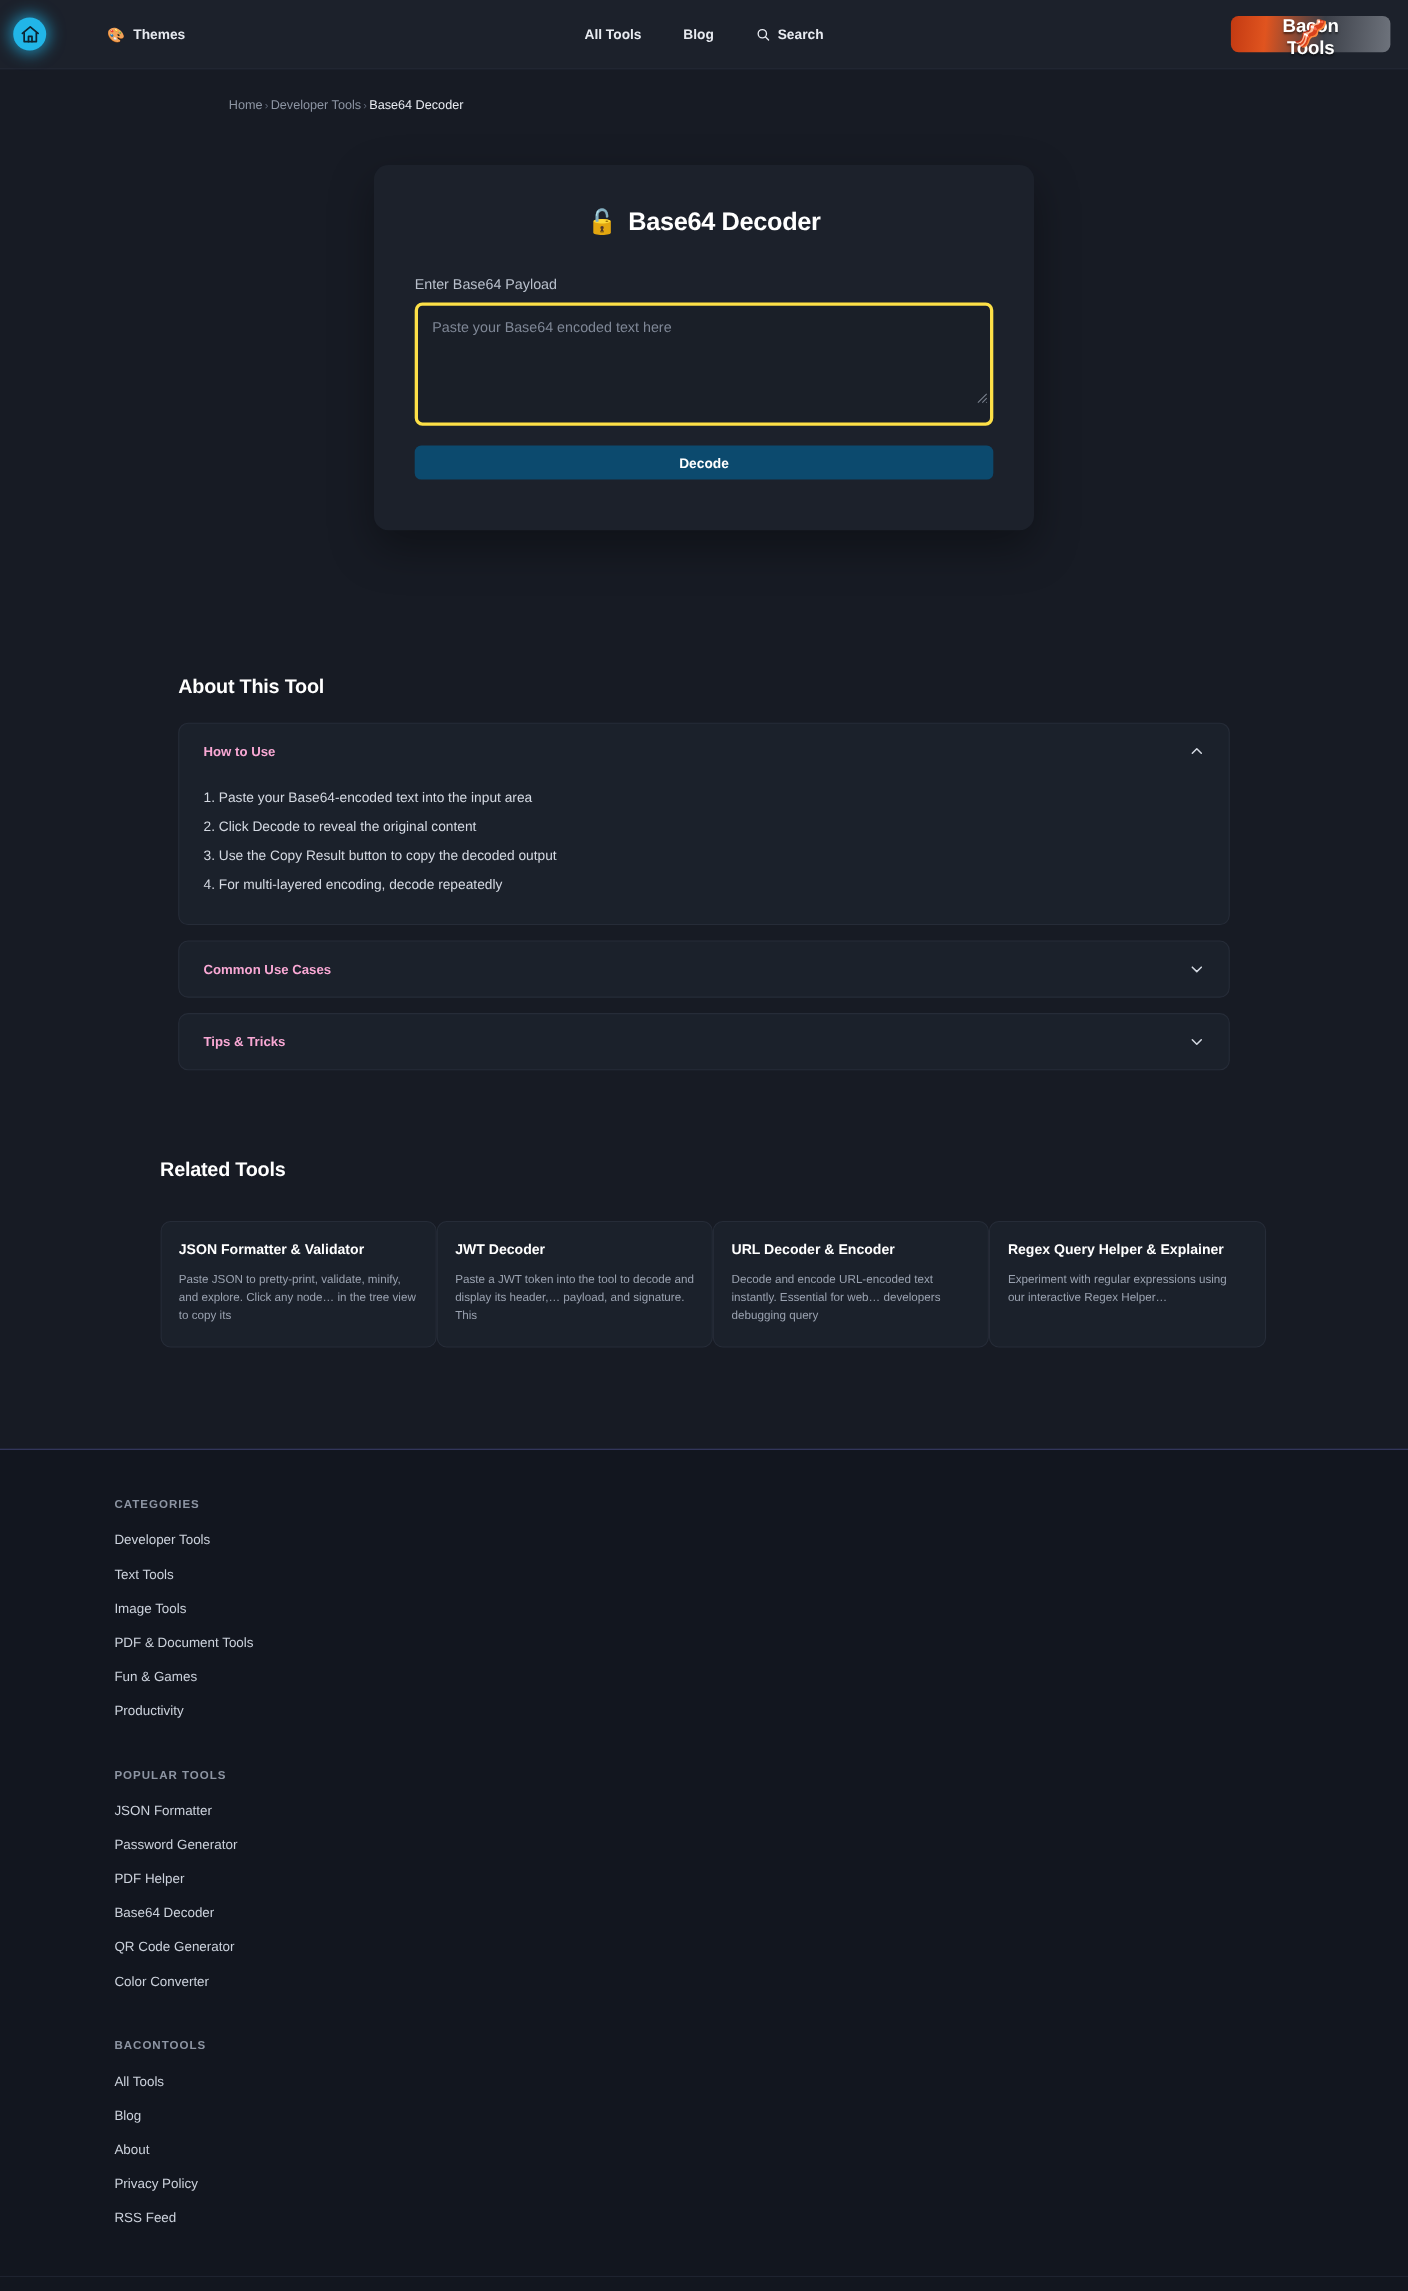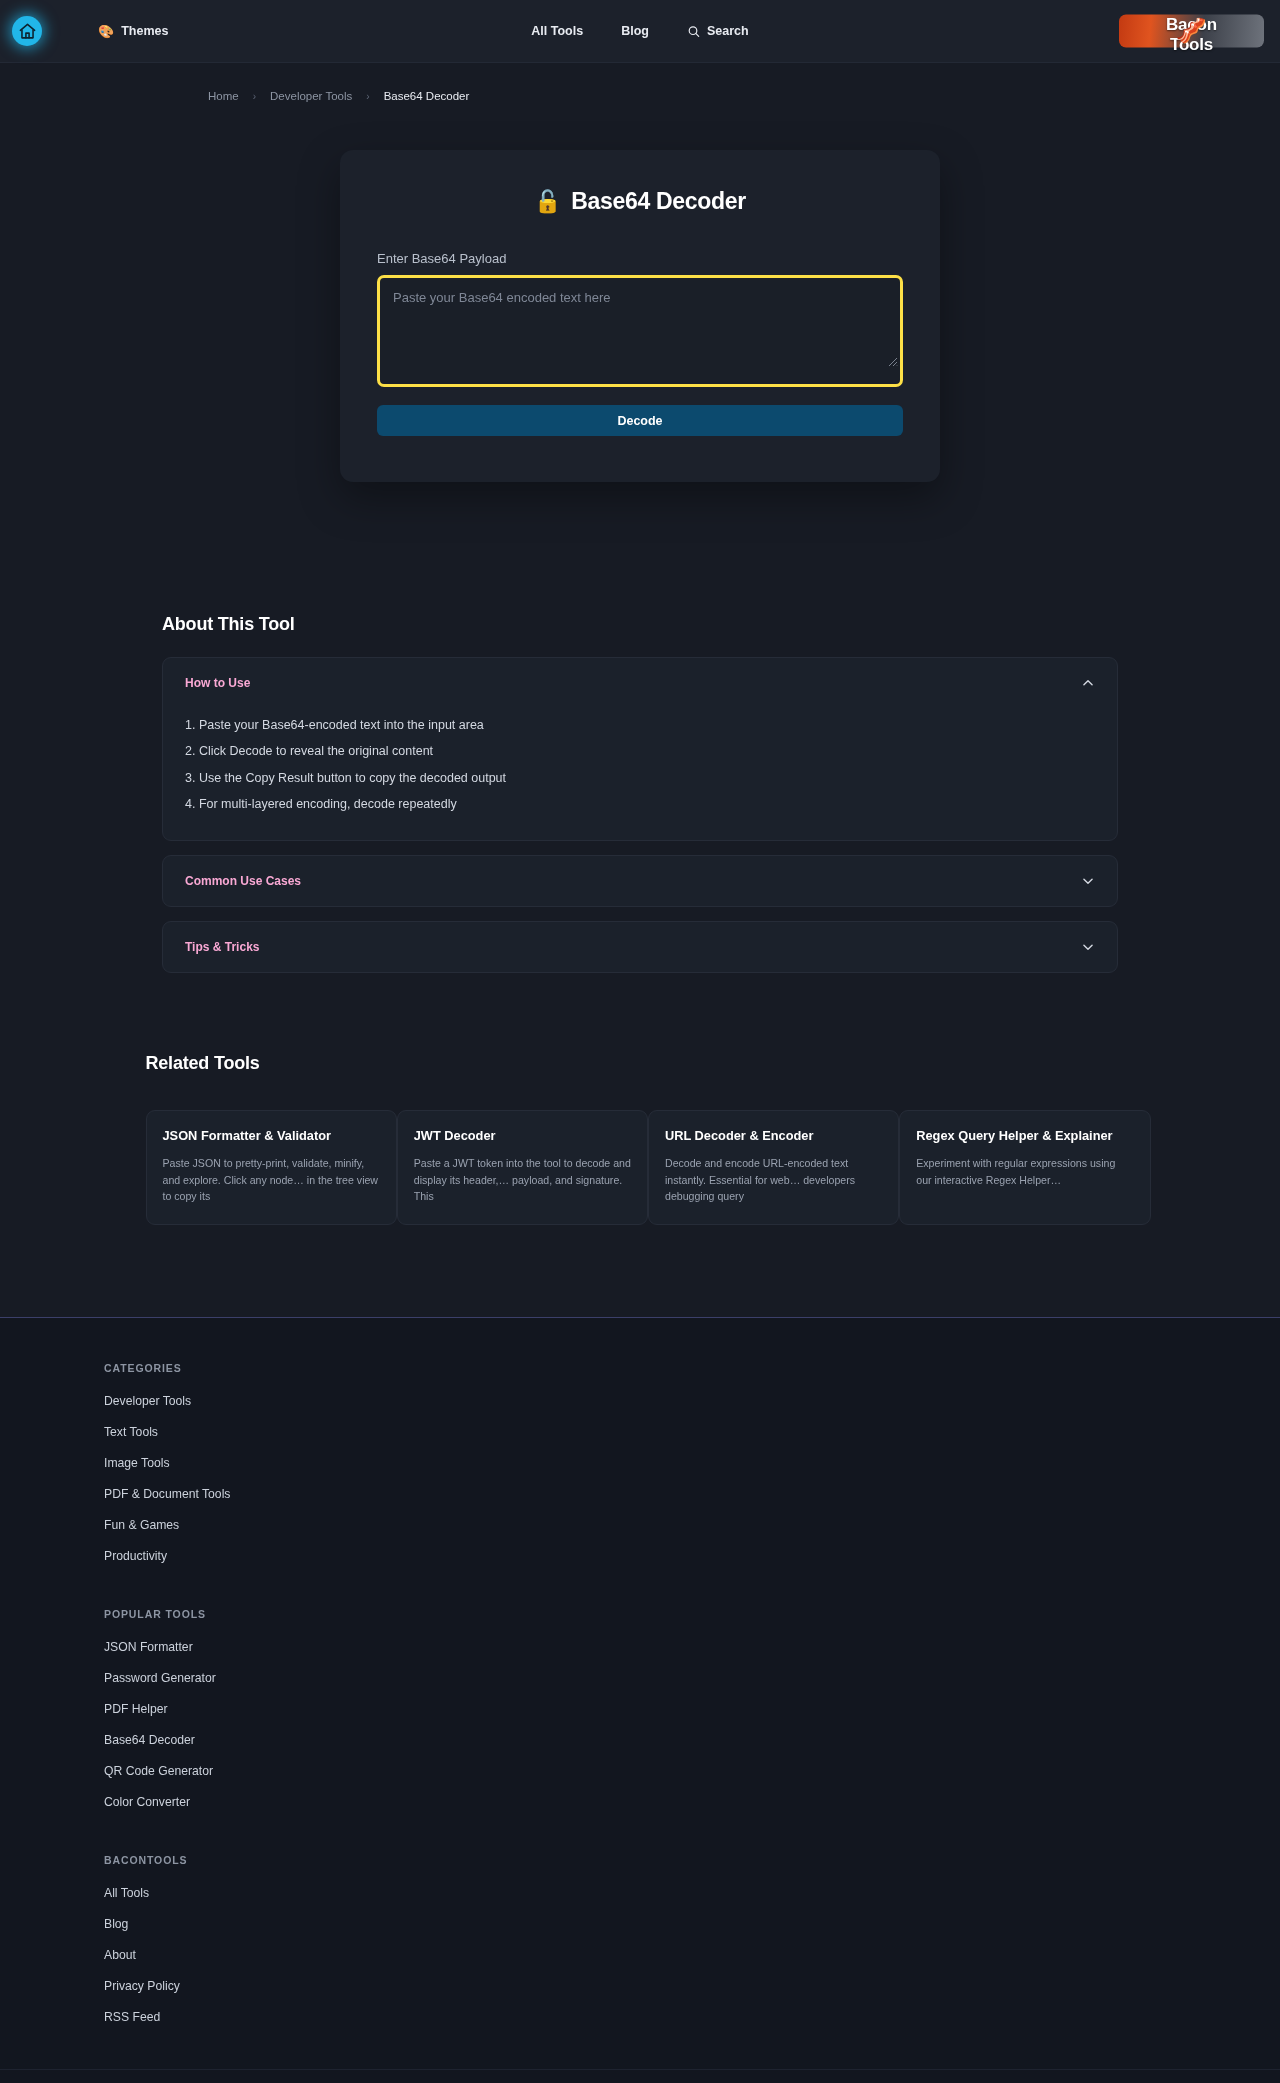--- a/index.html
+++ b/index.html
@@ -62,21 +62,21 @@
   }
   .brand-bacon {
     position: absolute; left: 50%; top: 50%;
     transform: translate(-50%,-50%) rotate(-8deg);
     font-size: 27px; line-height: 1; z-index: 3; pointer-events: none;
   }
 
   
   .breadcrumb {
     padding: 27px 0 0 208px;
-    display: flex; align-items: center; gap: 14px;
+    display: flex; align-items: center; gap: 2px;
     font-size: 11.5px;
   }
   .breadcrumb a { color: #8d95a3; text-decoration: none; cursor: pointer; }
   .breadcrumb .sep { color: #5d6575; font-size: 10px; }
   .breadcrumb .current { color: #e9ecf2; }
 
   
   .tool-wrap { display: flex; justify-content: center; margin-top: 48px; }
   .tool-card {
     width: 600px;

